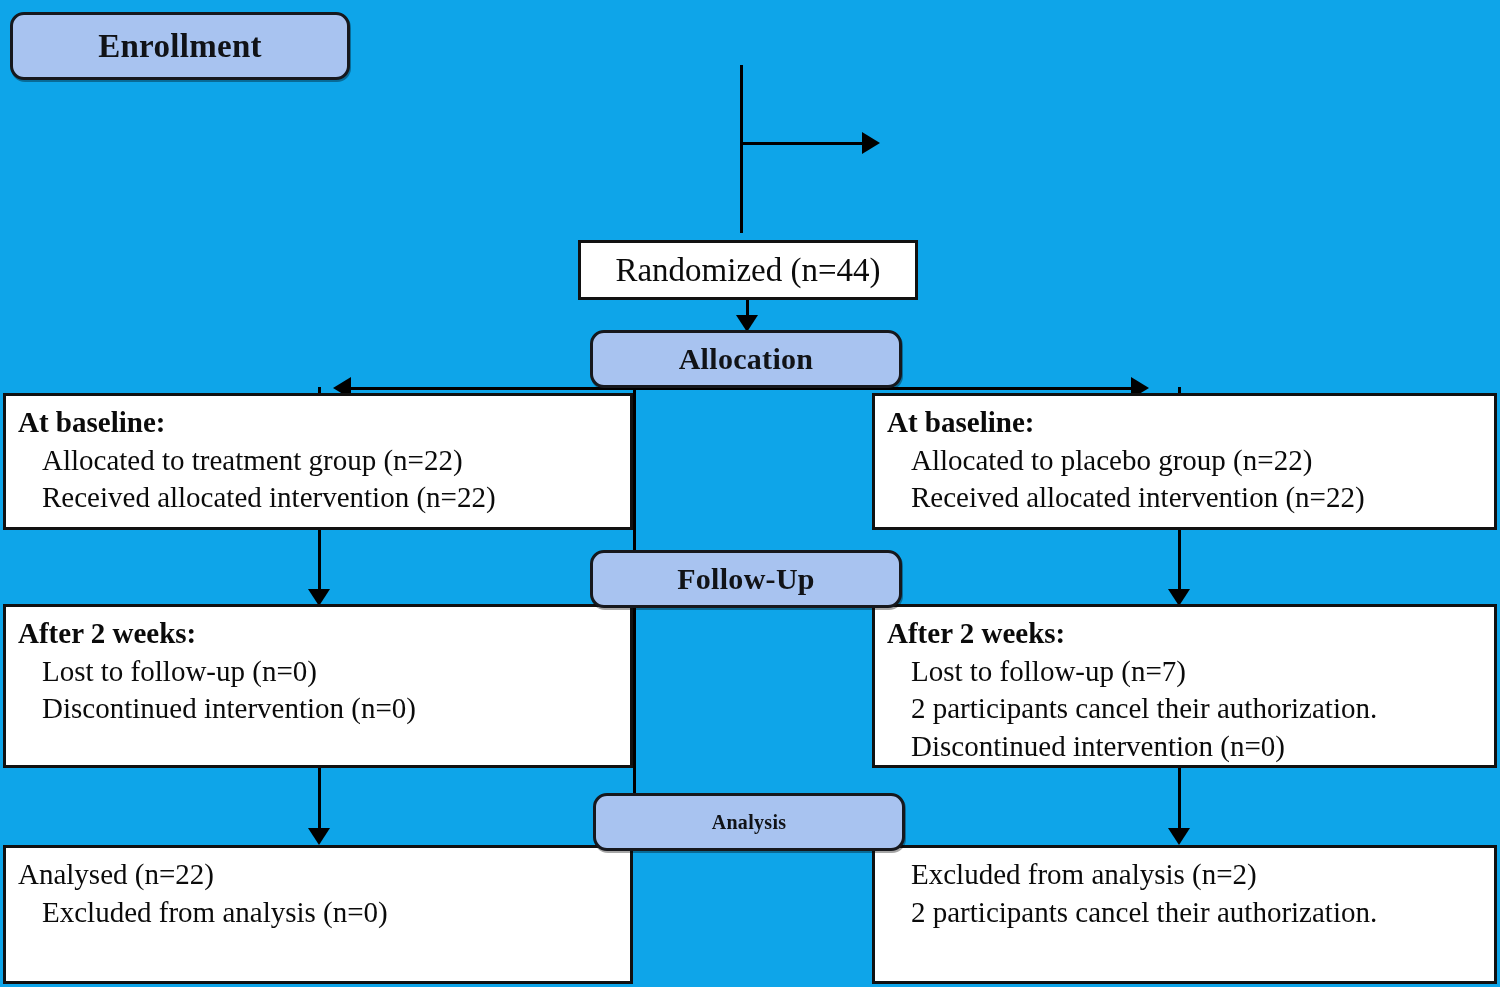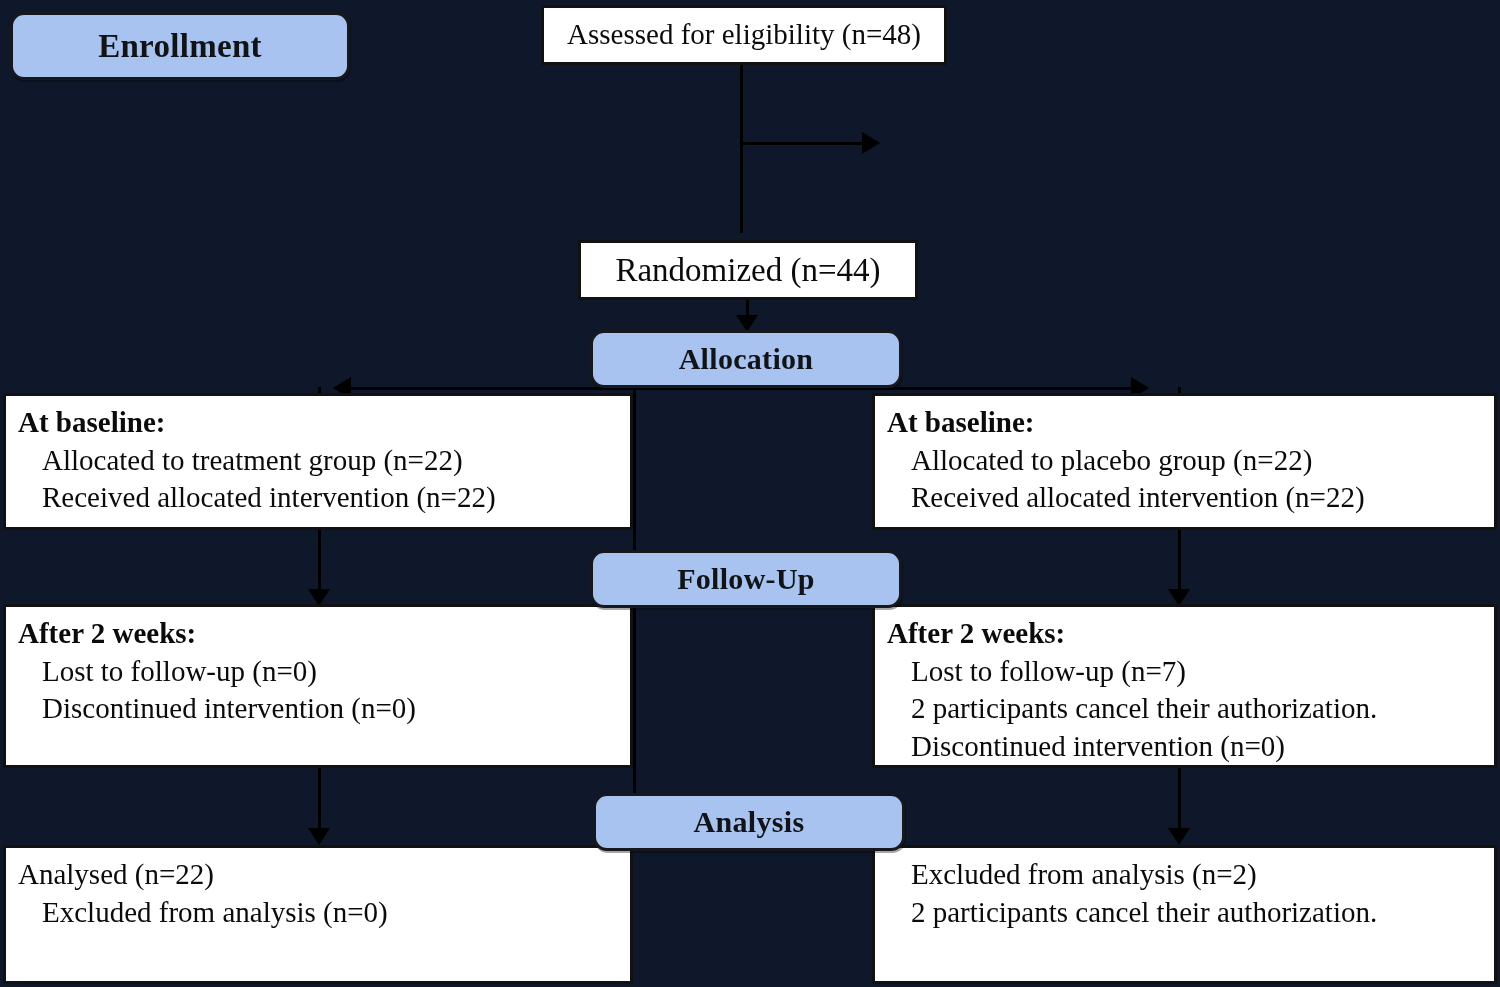--- a/index.html
+++ b/index.html
@@ -5,21 +5,21 @@
 <style>
   html, body {
     margin: 0;
     padding: 0;
     background: #ffffff;
   }
   #canvas {
     position: relative;
     width: 1500px;
     height: 987px;
-    background: #0f172a;
+    background: #0ea5e9;
     overflow: hidden;
     font-family: "Liberation Serif", "DejaVu Serif", serif;
   }
 
   
   .stage {
     position: absolute;
     background: #a8c3f0;
     border: 3px solid #16181d;
     border-radius: 14px;
@@ -111,21 +111,21 @@
   </div>
 
   <div class="stage" style="left:590px; top:330px; width:312px; height:58px; font-size:30px;">
     <span>Allocation</span>
   </div>
 
   <div class="stage" style="left:590px; top:550px; width:312px; height:58px; font-size:30px;">
     <span>Follow-Up</span>
   </div>
 
-  <div class="stage" style="left:593px; top:793px; width:312px; height:58px; font-size:30px;">
+  <div class="stage" style="left:593px; top:793px; width:312px; height:58px; font-size:20px;">
     <span>Analysis</span>
   </div>
 
   <div class="vline" style="left:740px; top:65px; height:168px;"></div>
 
   <div class="hline" style="left:740px; top:142px; width:124px;"></div>
   <div class="arrow-right" style="left:862px; top:132px;"></div>
 
   <div class="vline" style="left:746px; top:286px; height:40px;"></div>
   <div class="arrow-down" style="left:736px; top:315px;"></div>
@@ -151,23 +151,20 @@
 
   <div class="vline" style="left:318px; top:768px; height:68px;"></div>
   <div class="arrow-down" style="left:308px; top:828px;"></div>
 
   <div class="vline" style="left:1178px; top:768px; height:68px;"></div>
   <div class="arrow-down" style="left:1168px; top:828px;"></div>
 
   <div class="hline" style="left:560px; top:849px; width:36px;"></div>
   <div class="hline" style="left:902px; top:849px; width:36px;"></div>
 
-  <div class="node center-text" style="left:541px; top:5px; width:406px; height:60px; font-size:29px;">
-    <div class="line">Assessed for eligibility  (n=48)</div>
-  </div>
 
 
   <div class="node center-text" style="left:578px; top:240px; width:340px; height:60px; font-size:33px;">
     <div class="line">Randomized (n=44)</div>
   </div>
 
   <div class="node" style="left:3px; top:393px; width:630px; height:137px; font-size:29px;">
     <div class="line bold">At baseline:</div>
     <div class="line indent">Allocated to treatment group (n=22)</div>
     <div class="line indent">Received allocated intervention  (n=22)</div>

